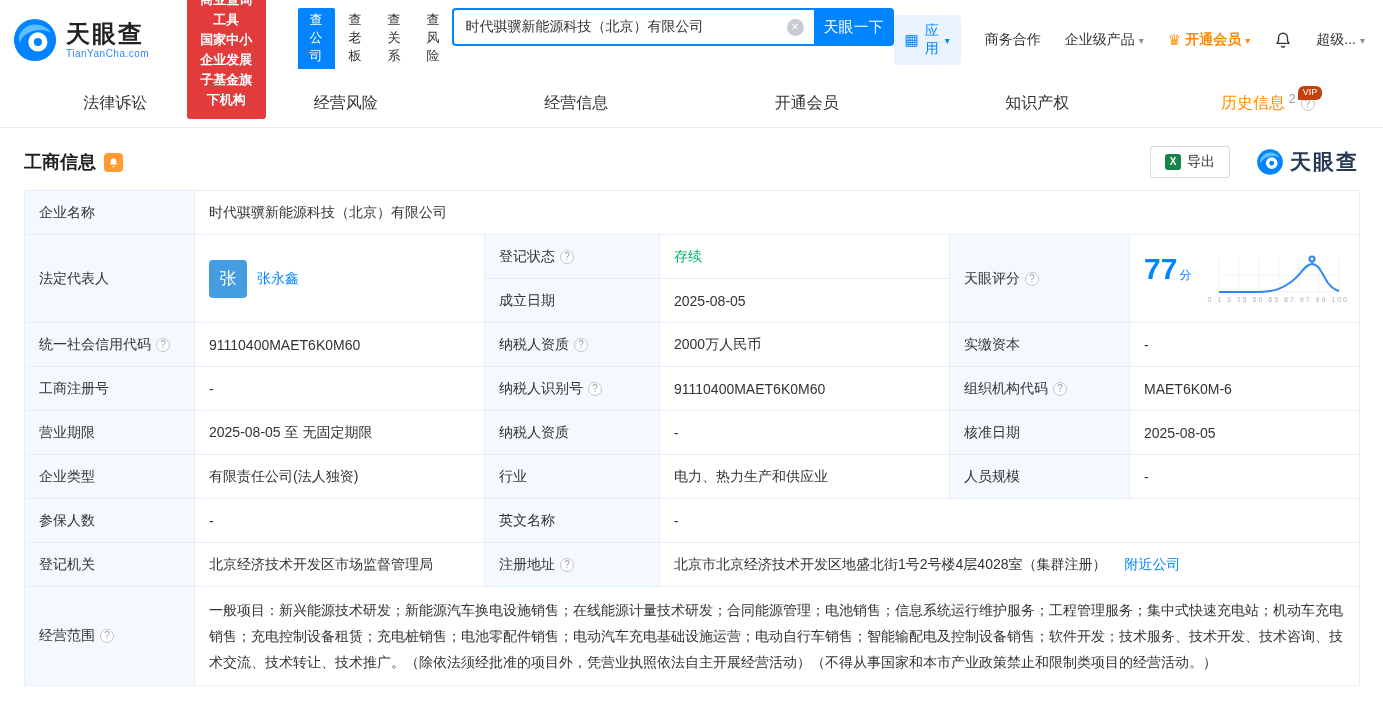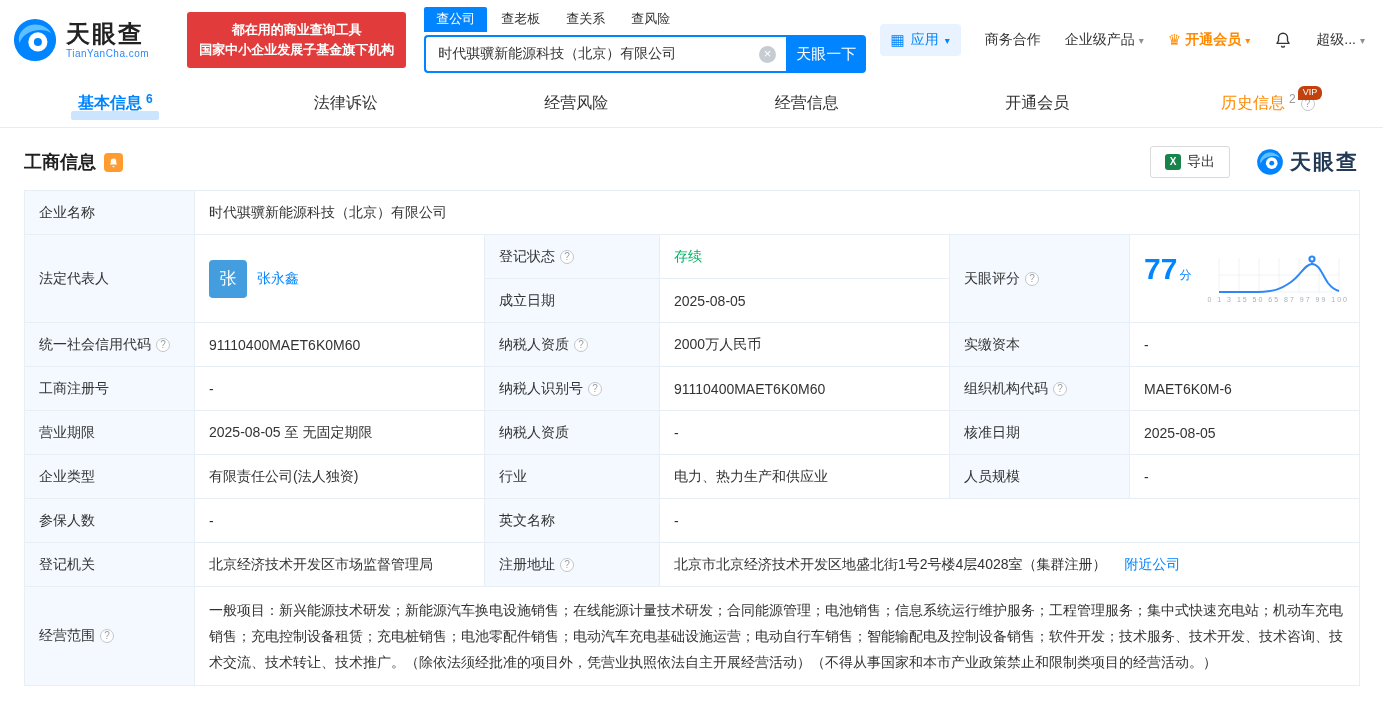--- a/index.html
+++ b/index.html
@@ -11,21 +11,21 @@
   .header { height:80px; display:flex; align-items:center; padding:0 18px 0 12px; }
   .logo { display:flex; align-items:center; gap:8px; cursor:pointer; }
   .logo-icon { width:46px; height:46px; flex:0 0 auto; }
   .logo-txt { display:flex; flex-direction:column; line-height:1.1; }
   .logo-cn { font-size:24px; font-weight:bold; color:#222; letter-spacing:2px; }
   .logo-en { font-size:10px; color:#2f87f5; letter-spacing:.5px; }
 
   .promo { margin-left:38px; background:#e23b3b; color:#fff; border-radius:3px;
            padding:8px 12px; line-height:1.55; font-size:13px; font-weight:bold; text-align:center; }
 
-  .search-col { margin-left:18px; display:flex; flex-direction:column; }
+  .search-col { margin-left:32px; display:flex; flex-direction:row; }
   .search-tabs { display:flex; gap:2px; margin-bottom:3px; }
   .s-tab { padding:3px 12px 4px; font-size:13px; color:#333; cursor:pointer; border-radius:2px 2px 0 0; }
   .s-tab.active { background:#0084ff; color:#fff; }
   .search-row { display:flex; }
   .search-box { width:362px; height:38px; border:2px solid #0084ff; border-right:none;
                 border-radius:4px 0 0 4px; display:flex; align-items:center; background:#fff; }
   .search-box input { flex:1; border:none; outline:none; padding:0 8px 0 12px; font-size:14px; color:#333;
                       font-family:"Liberation Sans","DejaVu Sans",sans-serif; }
   .clear-btn { width:17px; height:17px; border-radius:50%; background:#c7ccd4; color:#fff;
                font-size:13px; line-height:16px; text-align:center; margin-right:10px; cursor:pointer; }
@@ -159,35 +159,34 @@
         </svg>
       </span>
       <span class="menu-item">
         <span>超级...</span>
         <span class="caret">▾</span>
       </span>
     </div>
   </div>
 
   <div class="tabs">
-    <div class="tab active">
-      <span class="lbl">基本信息</span>
-      <span class="cnt">6</span>
-    </div>
     <div class="tab">
       <span class="lbl">法律诉讼</span>
     </div>
     <div class="tab">
       <span class="lbl">经营风险</span>
     </div>
     <div class="tab">
       <span class="lbl">经营信息</span>
     </div>
     <div class="tab">
       <span class="lbl">开通会员</span>
+    </div>
+    <div class="tab">
+      <span class="lbl">知识产权</span>
     </div>
     <div class="tab history">
       <span class="vip-badge">VIP</span>
       <span class="lbl">历史信息</span>
       <span class="cnt">2</span>
       <span class="q">?</span>
     </div>
   </div>
 
   <div class="section-head">

